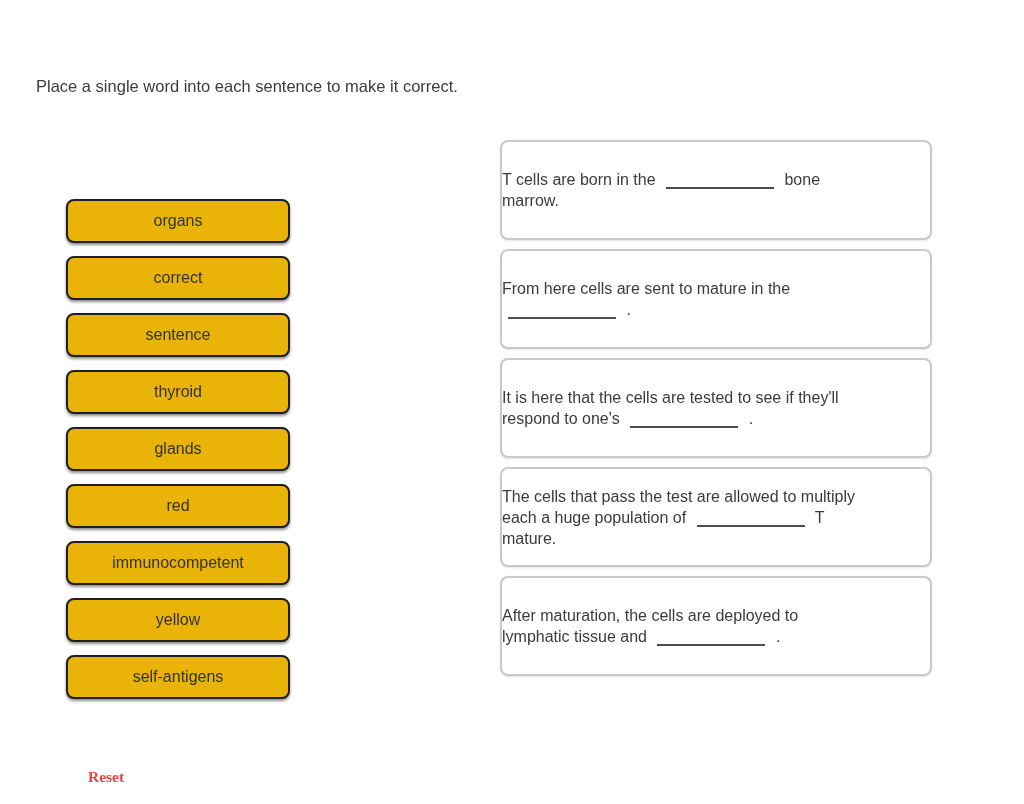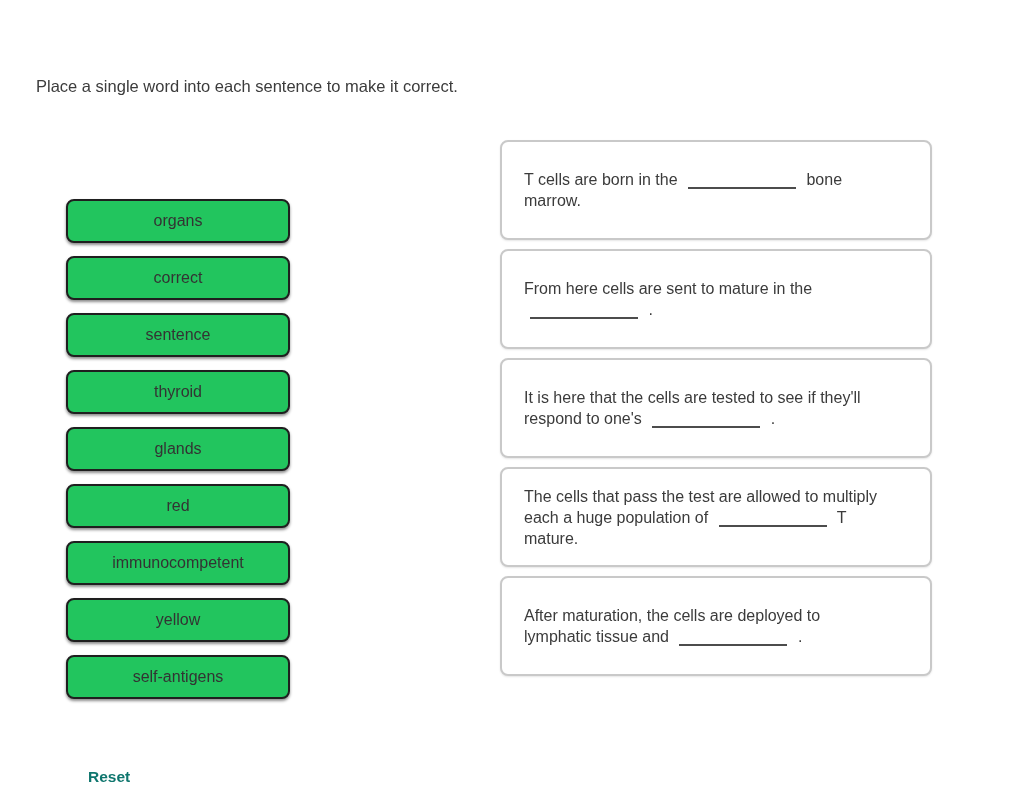--- a/index.html
+++ b/index.html
@@ -20,21 +20,21 @@
   }
   .word-bank {
     position: absolute;
     left: 66px; top: 199px;
     display: flex;
     flex-direction: column;
     gap: 13px;
   }
   .tile {
     width: 224px; height: 44px;
-    background: #22c55e;
+    background: #eab308;
     border: 2px solid #1f1f1f;
     border-radius: 8px;
     box-shadow: 0 2px 3px rgba(0,0,0,0.45);
     display: flex;
     align-items: center;
     justify-content: center;
     font-size: 16px;
     color: #333333;
     cursor: grab;
   }
@@ -47,45 +47,44 @@
     gap: 9px;
   }
   .sentence-card {
     width: 432px; height: 100px;
     background: #ffffff;
     border: 2px solid #c9c9c9;
     border-radius: 8px;
     box-shadow: 0 1px 2px rgba(0,0,0,0.10);
     display: flex;
     align-items: center;
-    padding-left: 22px;
   }
   .sentence-card p {
     width: 362px;
     font-size: 16px;
     line-height: 21px;
     color: #3b3b3b;
   }
   .blank {
     display: inline-block;
     width: 108px;
     height: 4px;
     border-bottom: 2px solid #4c4c4c;
     vertical-align: -4px;
     margin: 0 6px;
   }
   .reset-button {
     position: absolute;
     left: 88px; top: 768px;
     font-size: 15.5px;
     font-weight: 700;
-    color: #0f766e;
+    color: #ef4444;
     background: none;
     border: none;
-    font-family: Liberation Sans, sans-serif;
+    font-family: Liberation Serif, serif;
     cursor: pointer;
   }
 </style>
 </head>
 <body>
 
 <div class="instructions">Place a single word into each sentence to make it correct.</div>
 
 <div class="word-bank">
   <div class="tile">organs</div>

